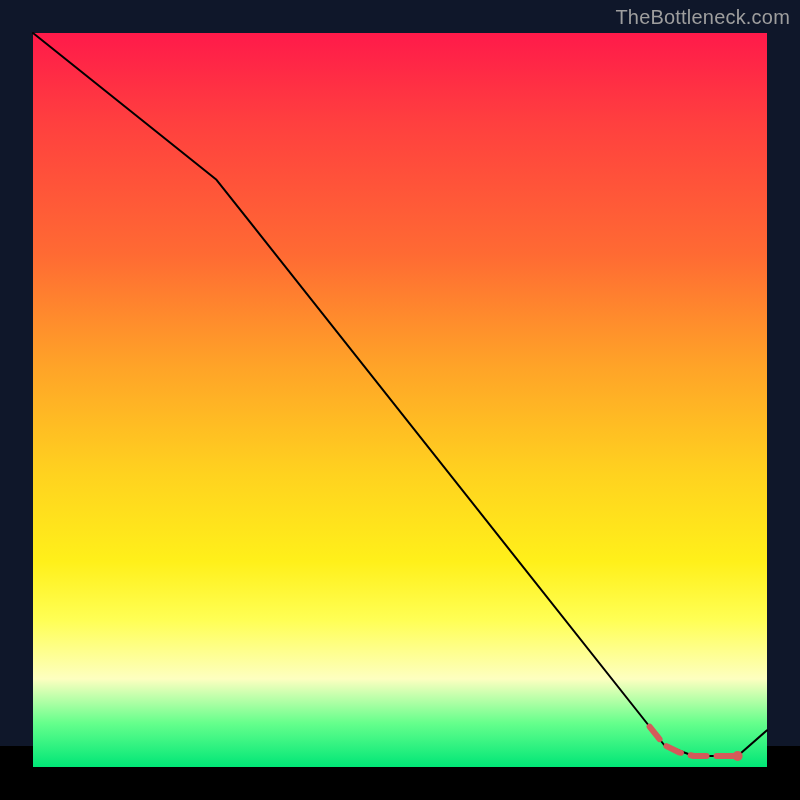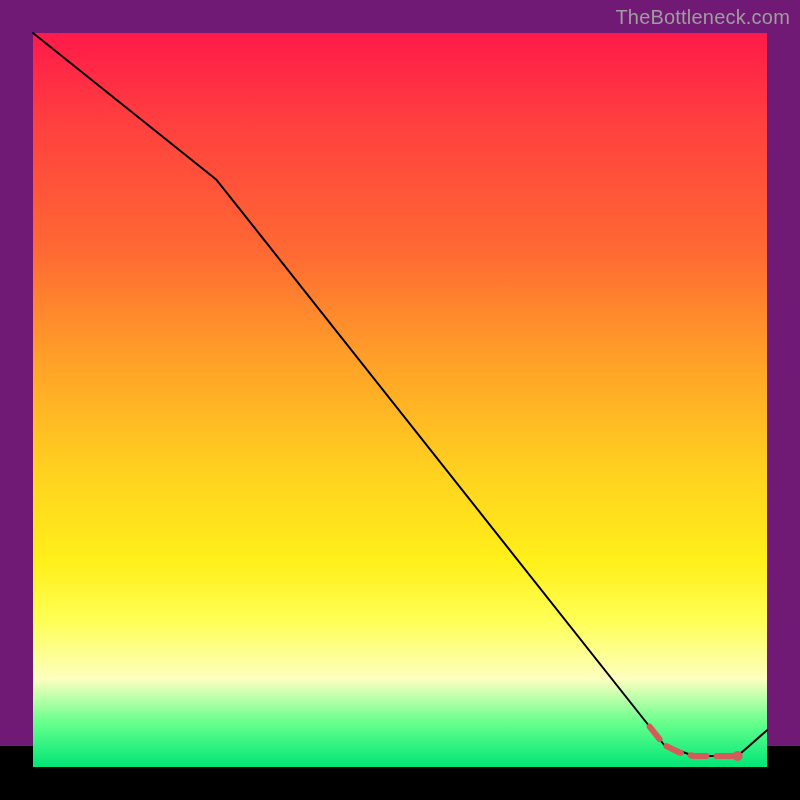--- a/index.html
+++ b/index.html
@@ -7,21 +7,21 @@
     padding: 0;
     width: 800px;
     height: 800px;
     background: #000;
     overflow: hidden;
   }
   .stage {
     position: relative;
     width: 800px;
     height: 746px;
-    background: #701a75;
+    background: #0f172a;
   }
   .plot-area {
     position: absolute;
     left: 33px;
     top: 33px;
     width: 734px;
     height: 734px;
     
     background: linear-gradient(
       to bottom,

